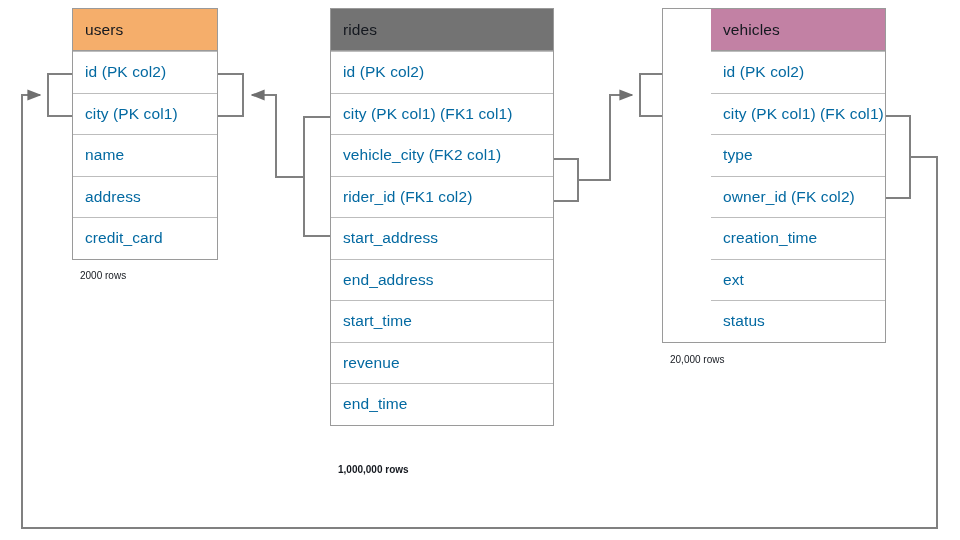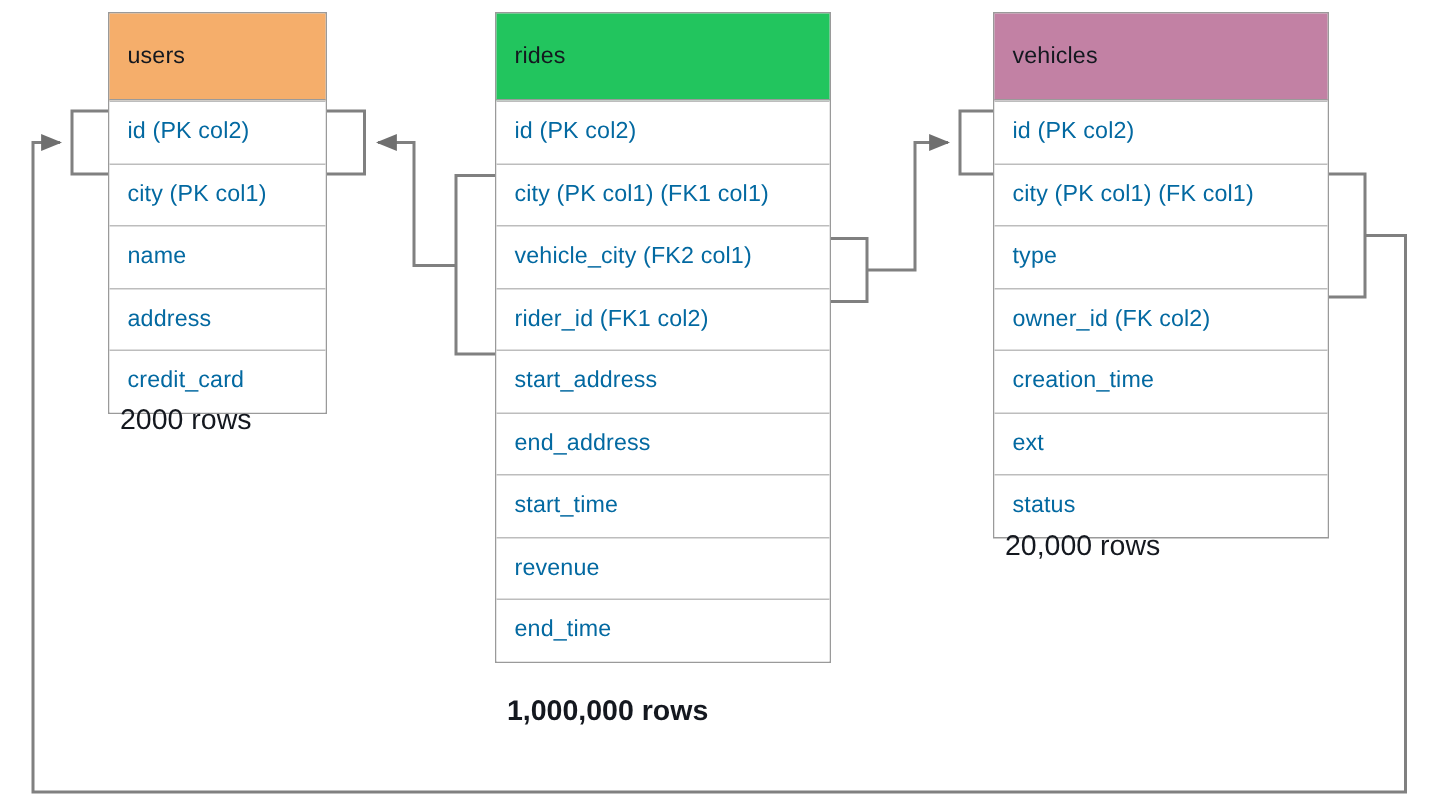--- a/index.html
+++ b/index.html
@@ -30,21 +30,21 @@
   }
   .table-box {
     position: absolute;
     box-sizing: border-box;
     background: #ffffff;
     border: 1px solid #9a9a9a;
     z-index: 3;
   }
   .tbl-header {
     box-sizing: border-box;
-    height: 58px;
+    height: 42px;
     display: flex;
     align-items: center;
     padding-left: 12px;
     font-size: 15.5px;
     color: #14181f;
     border-bottom: 1px solid #9a9a9a;
     letter-spacing: 0.1px;
   }
   .tbl-row {
     box-sizing: border-box;
@@ -57,21 +57,21 @@
     border-top: 1px solid #bdbdbd;
     background: #ffffff;
     letter-spacing: 0.1px;
     white-space: nowrap;
   }
   .tbl-row:first-of-type {
     border-top: none;
   }
   .rows-caption {
     position: absolute;
-    font-size: 19px;
+    font-size: 10px;
     color: #14181f;
     z-index: 3;
     white-space: nowrap;
   }
 </style>
 </head>
 <body>
 
 <div id="canvas">
 
@@ -107,34 +107,34 @@
     <div class="tbl-header" style="background: rgb(245, 174, 107);">users</div>
     <div class="tbl-row">id (PK col2)</div>
     <div class="tbl-row">city (PK col1)</div>
     <div class="tbl-row">name</div>
     <div class="tbl-row">address</div>
     <div class="tbl-row">credit_card</div>
   </div>
   <div class="rows-caption" style="left:80px; top:270px;">2000 rows</div>
 
   <div class="table-box" style="left:330px; top:8px; width:224px;">
-    <div class="tbl-header" style="background: #22c55e;">rides</div>
+    <div class="tbl-header" style="background: #737373;">rides</div>
     <div class="tbl-row">id (PK col2)</div>
     <div class="tbl-row">city (PK col1) (FK1 col1)</div>
     <div class="tbl-row">vehicle_city (FK2 col1)</div>
     <div class="tbl-row">rider_id (FK1 col2)</div>
     <div class="tbl-row">start_address</div>
     <div class="tbl-row">end_address</div>
     <div class="tbl-row">start_time</div>
     <div class="tbl-row">revenue</div>
     <div class="tbl-row">end_time</div>
   </div>
   <div class="rows-caption" style="left:338px; top:464px;font-weight:bold;">1,000,000 rows</div>
 
-  <div class="table-box" style="left:662px; top:8px; width:224px;">
+  <div class="table-box" style="left:662px; top:8px; width:224px;padding-left:48px;">
     <div class="tbl-header" style="background: rgb(194, 129, 164);">vehicles</div>
     <div class="tbl-row">id (PK col2)</div>
     <div class="tbl-row">city (PK col1) (FK col1)</div>
     <div class="tbl-row">type</div>
     <div class="tbl-row">owner_id (FK col2)</div>
     <div class="tbl-row">creation_time</div>
     <div class="tbl-row">ext</div>
     <div class="tbl-row">status</div>
   </div>
   <div class="rows-caption" style="left:670px; top:354px;">20,000 rows</div>

